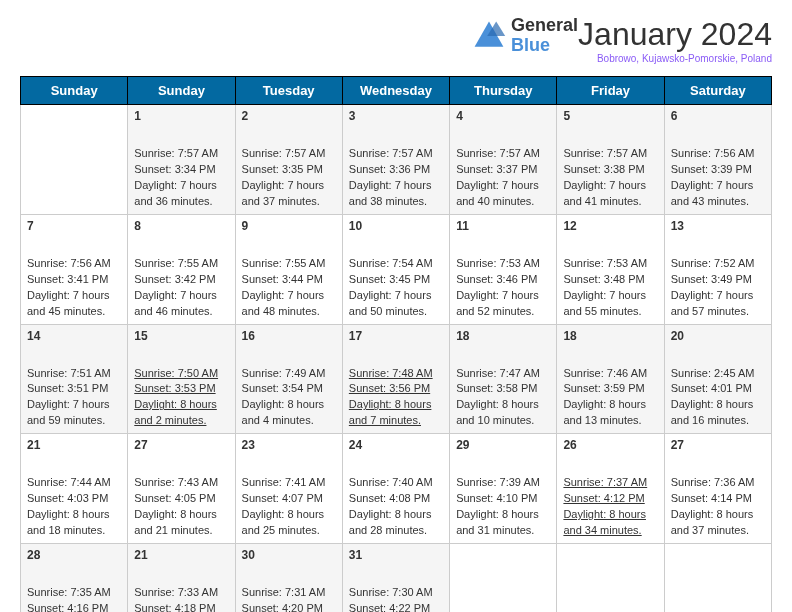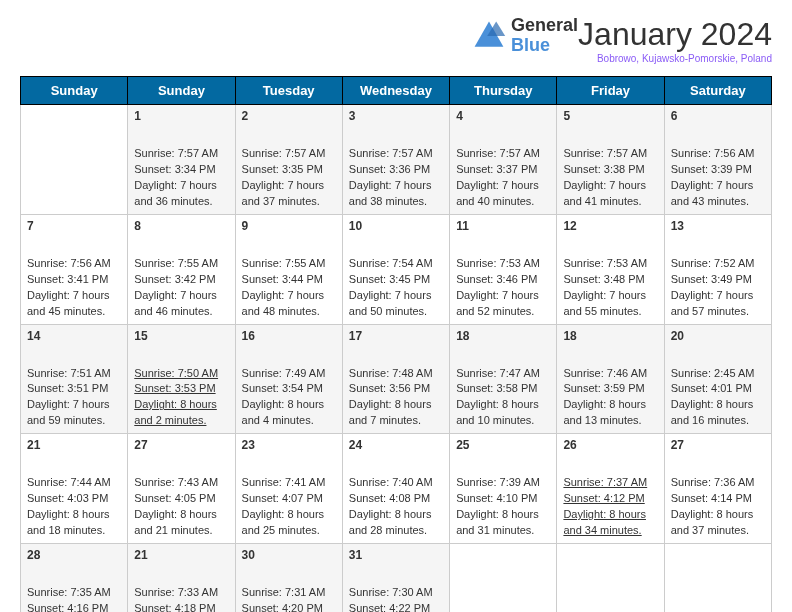--- a/index.html
+++ b/index.html
@@ -240,21 +240,21 @@
         </td>
         <td>
           <span class="day-number">16</span>
           <div class="day-info" style="white-space: pre-line;">Sunrise: 7:49 AM
 Sunset: 3:54 PM
 Daylight: 8 hours
 and 4 minutes.</div>
         </td>
         <td>
           <span class="day-number">17</span>
-          <div class="day-info" style="white-space: pre-line;">Sunrise: 7:48 AM
+          <div class="day-info" style="white-space: pre-line; text-decoration: underline;">Sunrise: 7:48 AM
 Sunset: 3:56 PM
 Daylight: 8 hours
 and 7 minutes.</div>
         </td>
         <td>
           <span class="day-number">18</span>
           <div class="day-info" style="white-space: pre-line;">Sunrise: 7:47 AM
 Sunset: 3:58 PM
 Daylight: 8 hours
 and 10 minutes.</div>
@@ -297,21 +297,21 @@
 and 25 minutes.</div>
         </td>
         <td>
           <span class="day-number">24</span>
           <div class="day-info" style="white-space: pre-line;">Sunrise: 7:40 AM
 Sunset: 4:08 PM
 Daylight: 8 hours
 and 28 minutes.</div>
         </td>
         <td>
-          <span class="day-number">25</span>
+          <span class="day-number">29</span>
           <div class="day-info" style="white-space: pre-line;">Sunrise: 7:39 AM
 Sunset: 4:10 PM
 Daylight: 8 hours
 and 31 minutes.</div>
         </td>
         <td>
           <span class="day-number">26</span>
           <div class="day-info" style="white-space: pre-line; text-decoration: underline;">Sunrise: 7:37 AM
 Sunset: 4:12 PM
 Daylight: 8 hours

